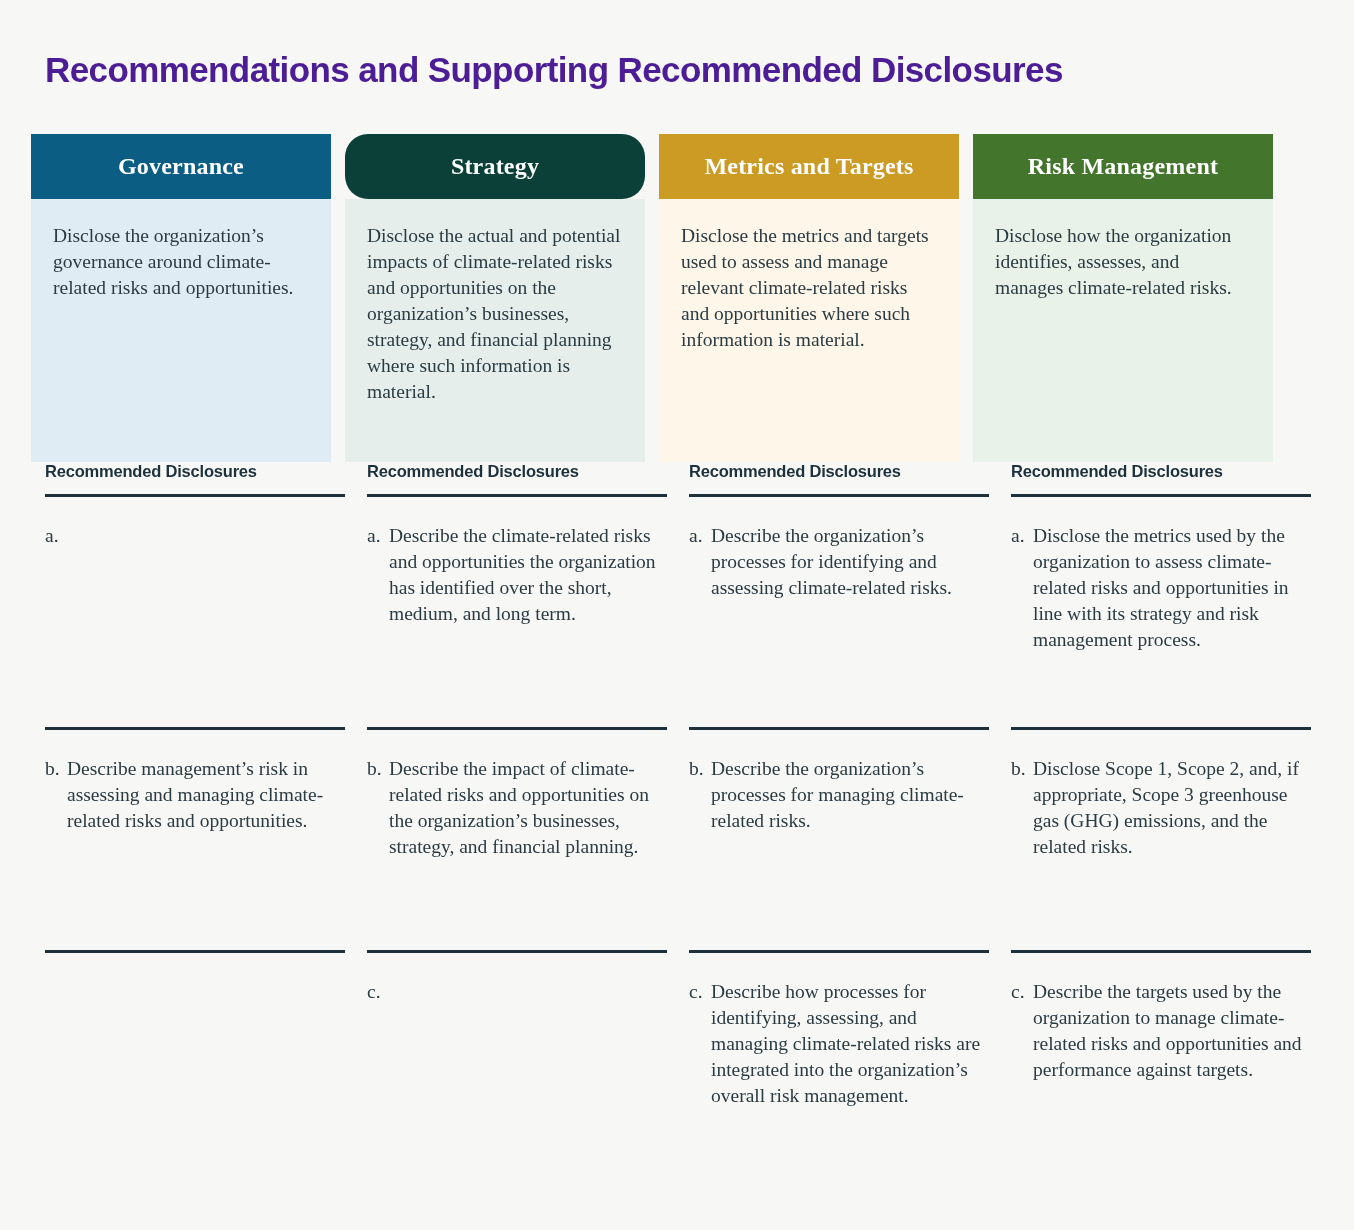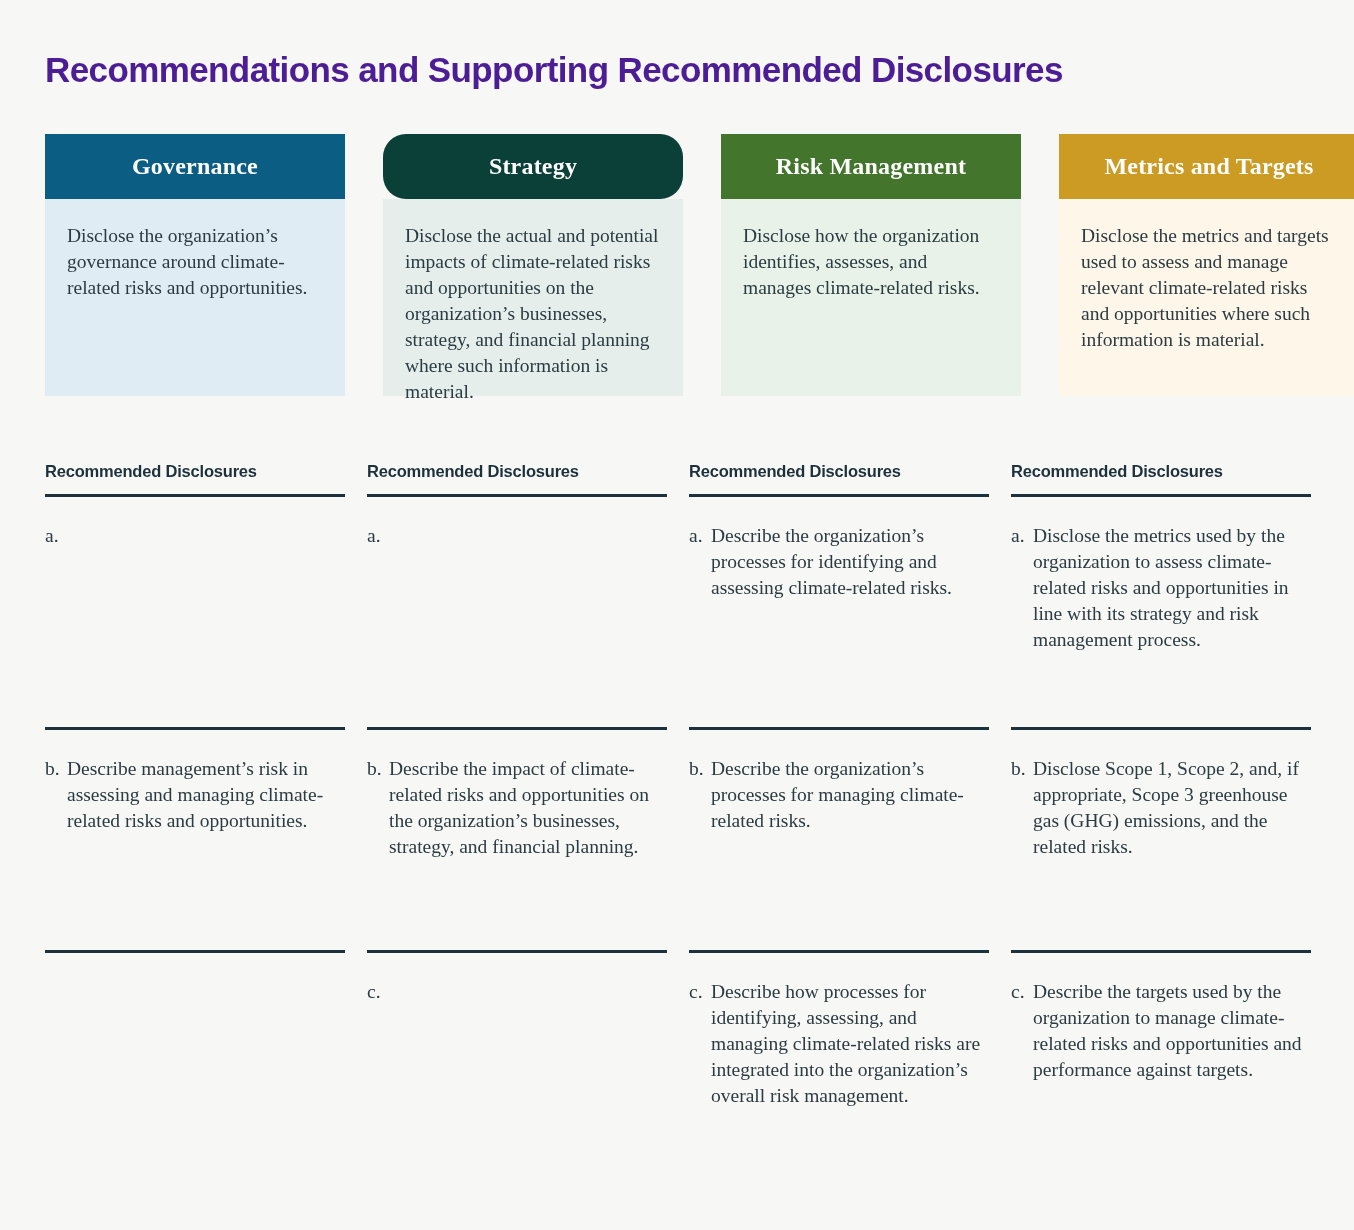--- a/index.html
+++ b/index.html
@@ -25,45 +25,45 @@
     font-size: 35px;
     letter-spacing: -0.6px;
     color: #4c1d95;
     position: absolute;
     left: 45px;
     top: 50px;
   }
 
   .grid {
     position: absolute;
-    left: 45px;
+    left: 31px;
     top: 134px;
     width: 1266px;
     display: grid;
     grid-template-columns: repeat(4, 300px);
-    column-gap: 38px;
+    column-gap: 14px;
   }
 
   
   .col { display: flex; flex-direction: column; }
 
   .pillar-header {
     height: 65px;
     display: flex;
     align-items: center;
     justify-content: center;
     color: #ffffff;
     font-family: "Liberation Serif", serif;
     font-weight: bold;
     font-size: 24px;
     letter-spacing: 0.2px;
   }
 
   .pillar-body {
-    height: 197px;
+    height: 263px;
     padding: 24px 22px 10px 22px;
     font-size: 19.5px;
     line-height: 26px;
     color: #2b3b42;
   }
 
   
   .disclosures {
     position: absolute;
     left: 45px;
@@ -126,29 +126,29 @@
       <div class="pillar-header" style="background: rgb(11, 93, 132);">Governance</div>
       <div class="pillar-body" style="background: rgb(224, 236, 244);">Disclose the organization’s governance around climate- related risks and opportunities.</div>
     </div>
 
     <div class="col">
       <div class="pillar-header" style="background: rgb(10, 64, 56); border-radius: 23px;">Strategy</div>
       <div class="pillar-body" style="background: rgb(229, 238, 235);">Disclose the actual and potential impacts of climate-related risks and opportunities on the organization’s businesses, strategy, and financial planning where such information is material.</div>
     </div>
 
     <div class="col">
+      <div class="pillar-header" style="background: rgb(203, 155, 36);">Metrics and Targets</div>
+      <div class="pillar-body" style="background: rgb(253, 246, 233);">Disclose the metrics and targets used to assess and manage relevant climate-related risks and opportunities where such information is material.</div>
+    </div>
+
+    <div class="col">
       <div class="pillar-header" style="background: rgb(68, 117, 44);">Risk Management</div>
       <div class="pillar-body" style="background: rgb(233, 242, 232);">Disclose how the organization identifies, assesses, and manages climate-related risks.</div>
     </div>
 
-    <div class="col">
-      <div class="pillar-header" style="background: rgb(203, 155, 36);">Metrics and Targets</div>
-      <div class="pillar-body" style="background: rgb(253, 246, 233);">Disclose the metrics and targets used to assess and manage relevant climate-related risks and opportunities where such information is material.</div>
-    </div>
-
   </div>
 
   <div class="disclosures">
 
     <div class="disc-col">
       <div class="disc-title">Recommended Disclosures</div>
       <div class="rule" style="background: rgb(28, 49, 60);"></div>
       <div class="row-a row-body">
         <div class="disc-item">
           <span class="disc-marker">a.</span>
@@ -169,20 +169,21 @@
         </div>
       </div>
     </div>
 
     <div class="disc-col">
       <div class="disc-title">Recommended Disclosures</div>
       <div class="rule" style="background: rgb(28, 49, 60);"></div>
       <div class="row-a row-body">
         <div class="disc-item">
           <span class="disc-marker">a.</span>
+          <span class="disc-text">Describe the climate-related risks and opportunities the organization has identified over the short, medium, and long term.</span>
         </div>
       </div>
       <div class="rule" style="background: rgb(28, 49, 60);"></div>
       <div class="row-b row-body">
         <div class="disc-item">
           <span class="disc-marker">b.</span>
           <span class="disc-text">Describe the impact of climate-related risks and opportunities on the organization’s businesses, strategy, and financial planning.</span>
         </div>
       </div>
       <div class="rule" style="background: rgb(28, 49, 60);"></div>

